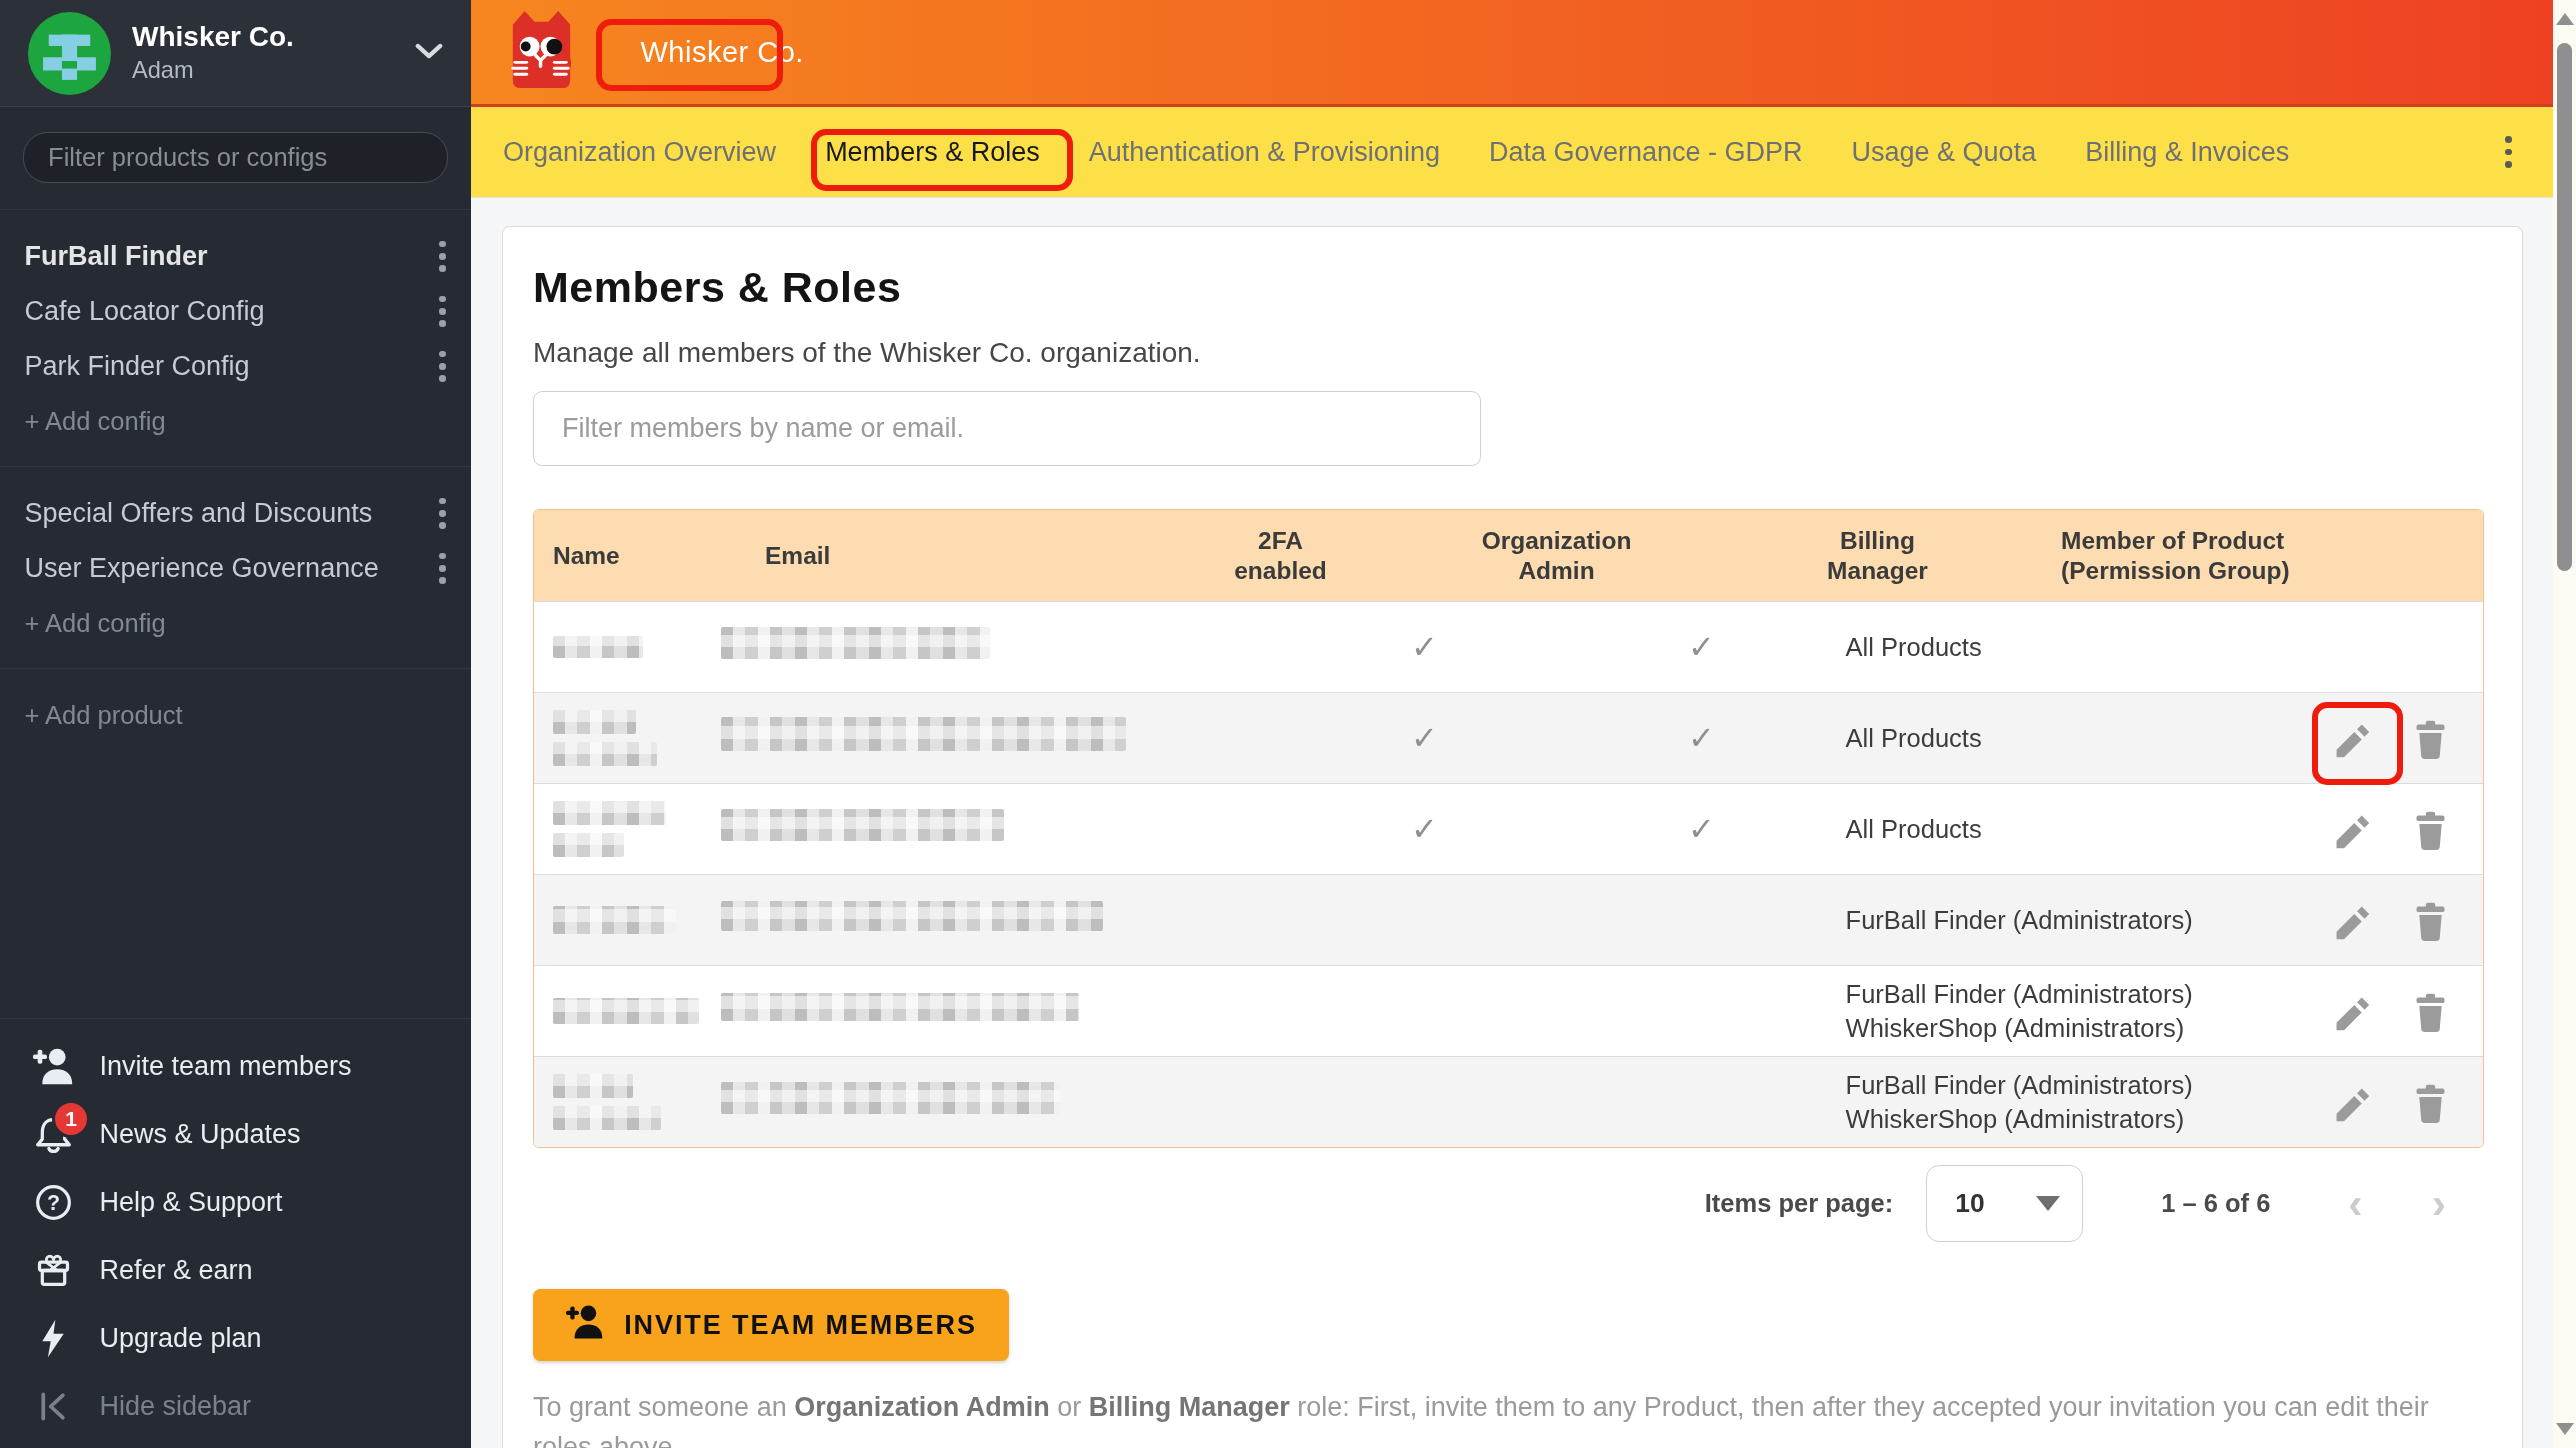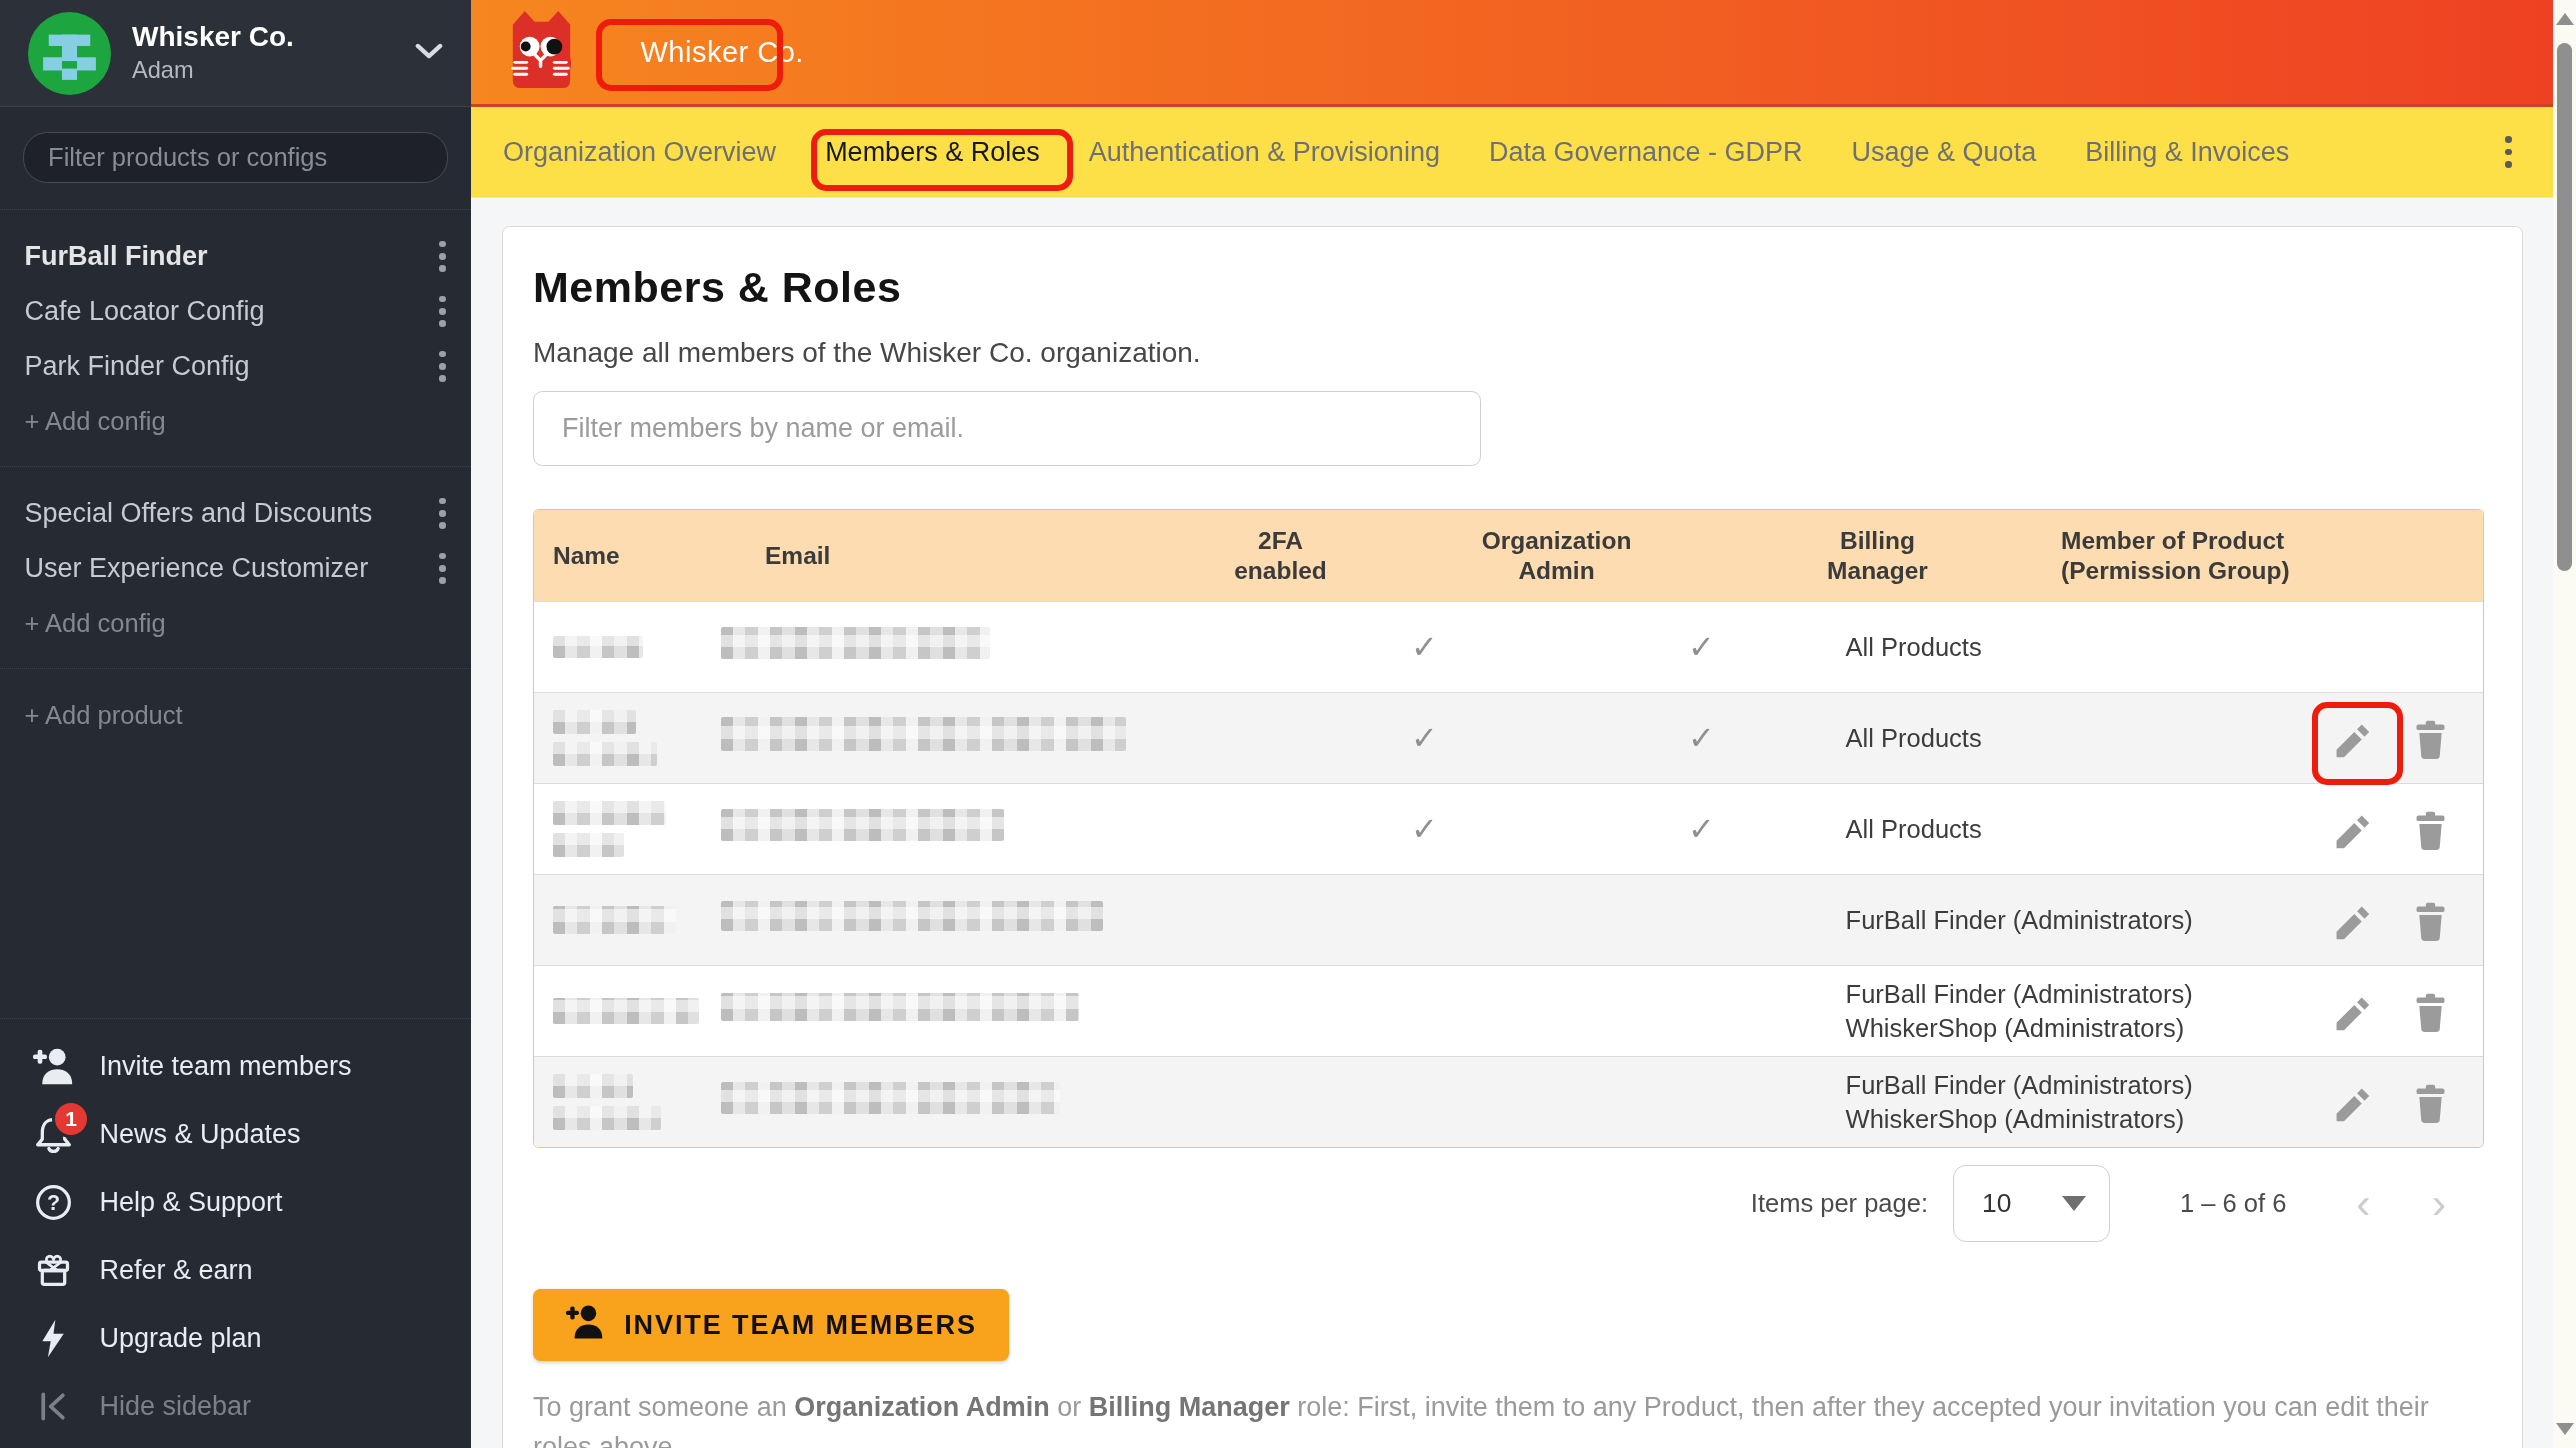--- a/index.html
+++ b/index.html
@@ -72,21 +72,21 @@
   .td.products{padding-left:23.6px;}
   .redact{background:
       repeating-linear-gradient(0deg, rgba(255,255,255,0) 0 12.3px, rgba(255,255,255,.55) 12.3px 24.5px),
       repeating-linear-gradient(90deg,#bdbdbd 0 12.3px,#e7e7e7 12.3px 24.5px,#cfcfcf 24.5px 37px,#f1f1f1 37px 49px,#c6c6c6 49px 61px,#e0e0e0 61px 74px);
     border-radius:1.9px;}
   .namecell{display:flex;flex-direction:column;gap:7.5px;justify-content:center;}
   .actions{display:flex;align-items:center;gap:38px;padding-left:19px;}
   .iconbtn{width:41px;height:41px;cursor:pointer;display:flex;align-items:center;justify-content:center;}
 
   
-  .pagination{width:1951px;display:flex;align-items:center;justify-content:flex-end;margin-top:17px;gap:4px;}
+  .pagination{width:1951px;display:flex;align-items:center;justify-content:flex-end;margin-top:17px;gap:12px;font-weight:bold;}
   .pg-label{font-size:25.5px;color:#4a4a4a;}
   .pg-select{width:157px;height:77px;border:1.9px solid #d0d0d0;border-radius:13px;margin-left:21px;display:flex;align-items:center;padding:0 22.6px 0 28px;cursor:pointer;}
   .pg-select .val{font-size:26.4px;color:#333;flex:1;}
   .pg-caret{width:0;height:0;border-left:12.3px solid transparent;border-right:12.3px solid transparent;border-top:15px solid #6f6f6f;}
   .pg-range{font-size:25.5px;color:#4a4a4a;margin-left:66px;}
   .pg-nav{font-size:43px;color:#cccccc;margin-left:66px;cursor:default;line-height:1;}
   .pg-nav.next{margin-left:57px;margin-right:38px;}
 
   
   .invite-btn{margin-top:47px;height:72px;width:476px;background:var(--accent-button);border:none;border-radius:7.5px;display:flex;align-items:center;justify-content:center;gap:19px;font-size:27px;font-weight:700;letter-spacing:1.9px;color:#111;cursor:pointer;box-shadow:0 1.9px 3.8px rgba(0,0,0,.18);font-family:inherit;}
@@ -167,21 +167,21 @@
       <div class="sgroup">
         <div class="srow">
           <span class="lbl">Special Offers and Discounts</span>
           <span class="kebab">
               <i></i>
               <i></i>
               <i></i>
             </span>
         </div>
         <div class="srow">
-          <span class="lbl">User Experience Customizer</span>
+          <span class="lbl">User Experience Governance</span>
           <span class="kebab">
               <i></i>
               <i></i>
               <i></i>
             </span>
         </div>
         <div class="srow">
           <span class="lbl dim">+ Add config</span>
         </div>
       </div>

